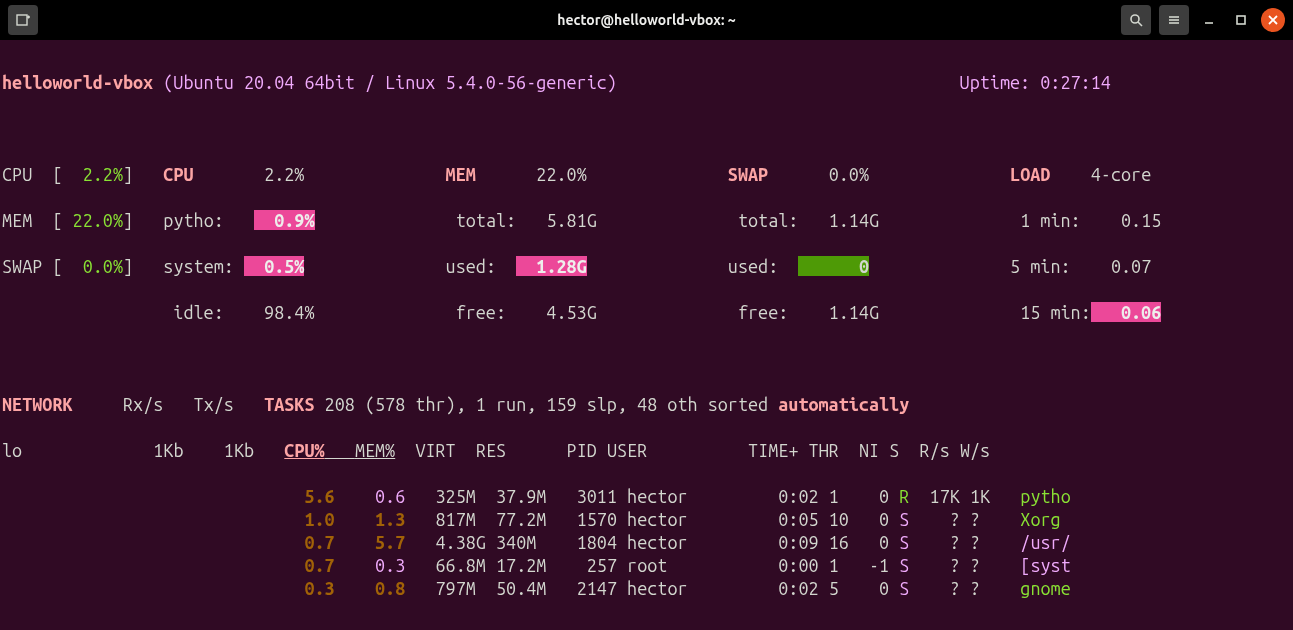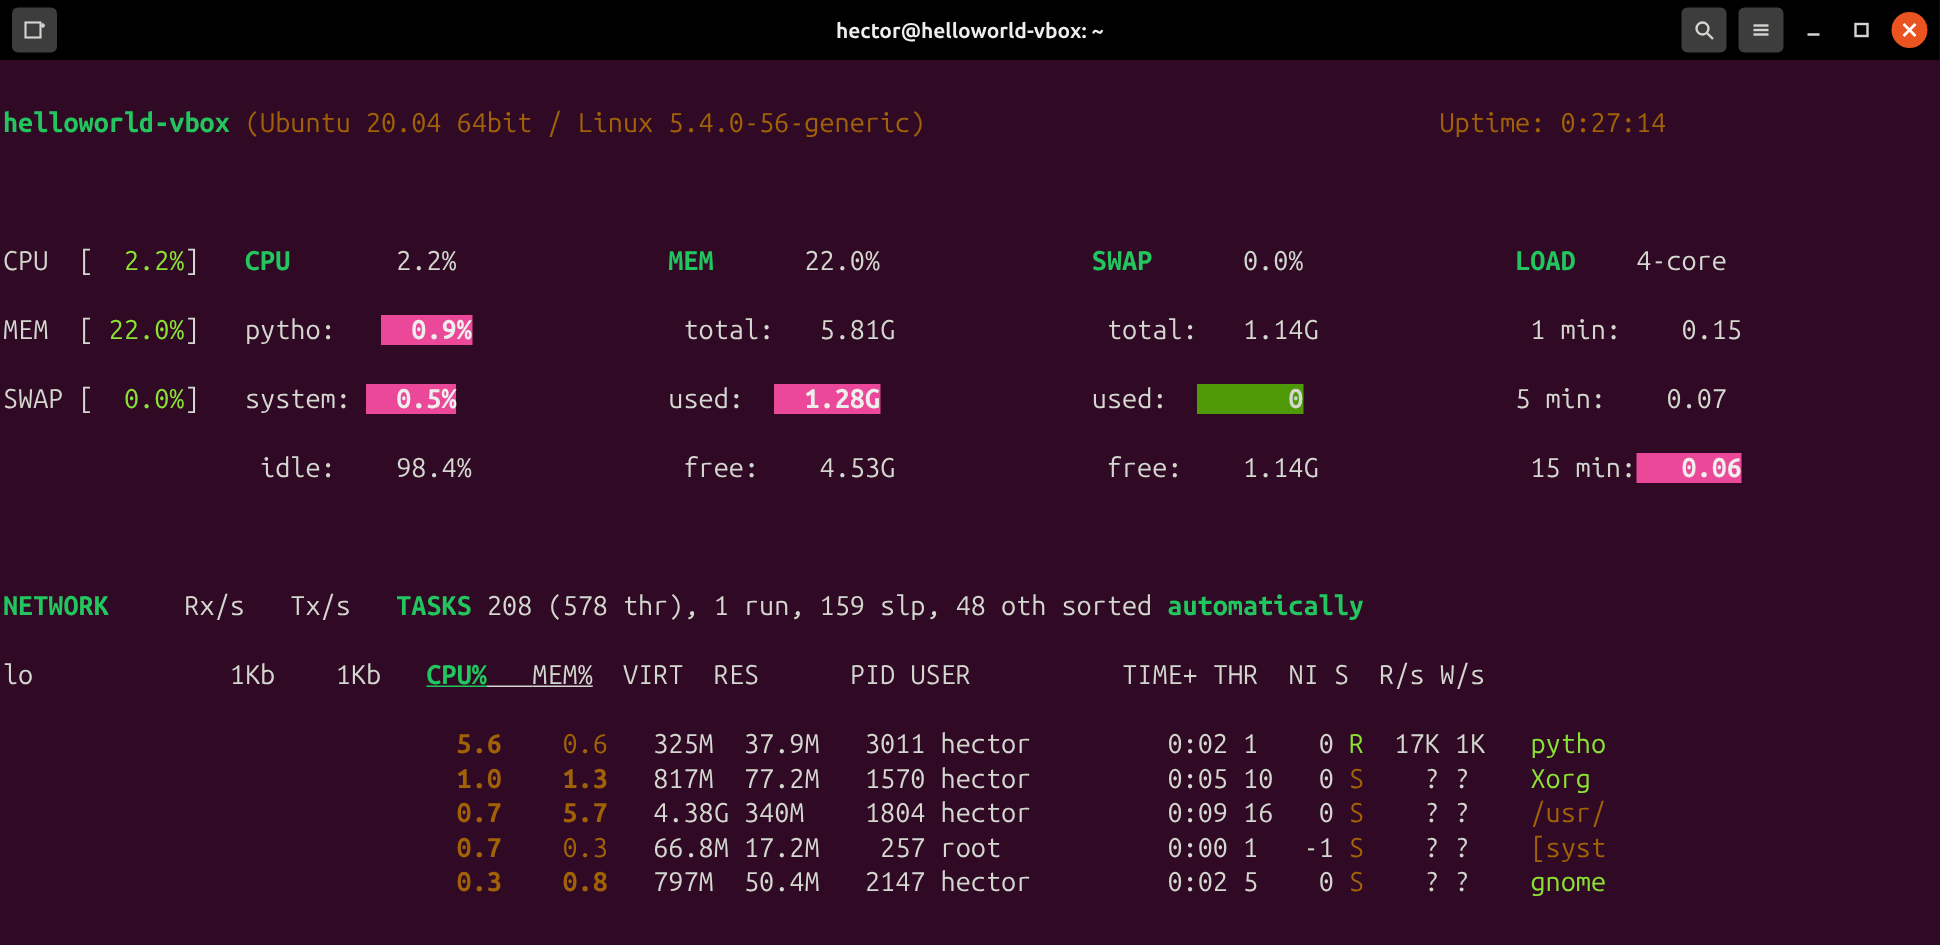--- a/index.html
+++ b/index.html
@@ -63,24 +63,24 @@
     background: #e95420;
     color: #fff;
     border-radius: 50%;
     width: 24px; height: 24px;
   }
   .term {
     padding: 8px 10px 10px 2px;
     white-space: pre;
     color: #d3d7cf;
   }
-  .b  { font-weight: bold; color: #22c55e; }
+  .b  { font-weight: bold; color: #fca5a5; }
   .gr { color: #8ae234; }
   .grb { color: #a16207; font-weight: bold; }
-  .wht { color: #a16207; }
+  .wht { color: #f0abfc; }
   .hl { background: #ec4899; color: #eeeeec; font-weight: bold; }
   .hlalt { background: #4e9a06; color: #d3d7cf; font-weight: bold; }
   .rstat { color: #8ae234; }
   .cmd { color: #8ae234; }
   .u { text-decoration: underline; }
   .procline { display: block; }
 </style>
 </head>
 <body>
 

